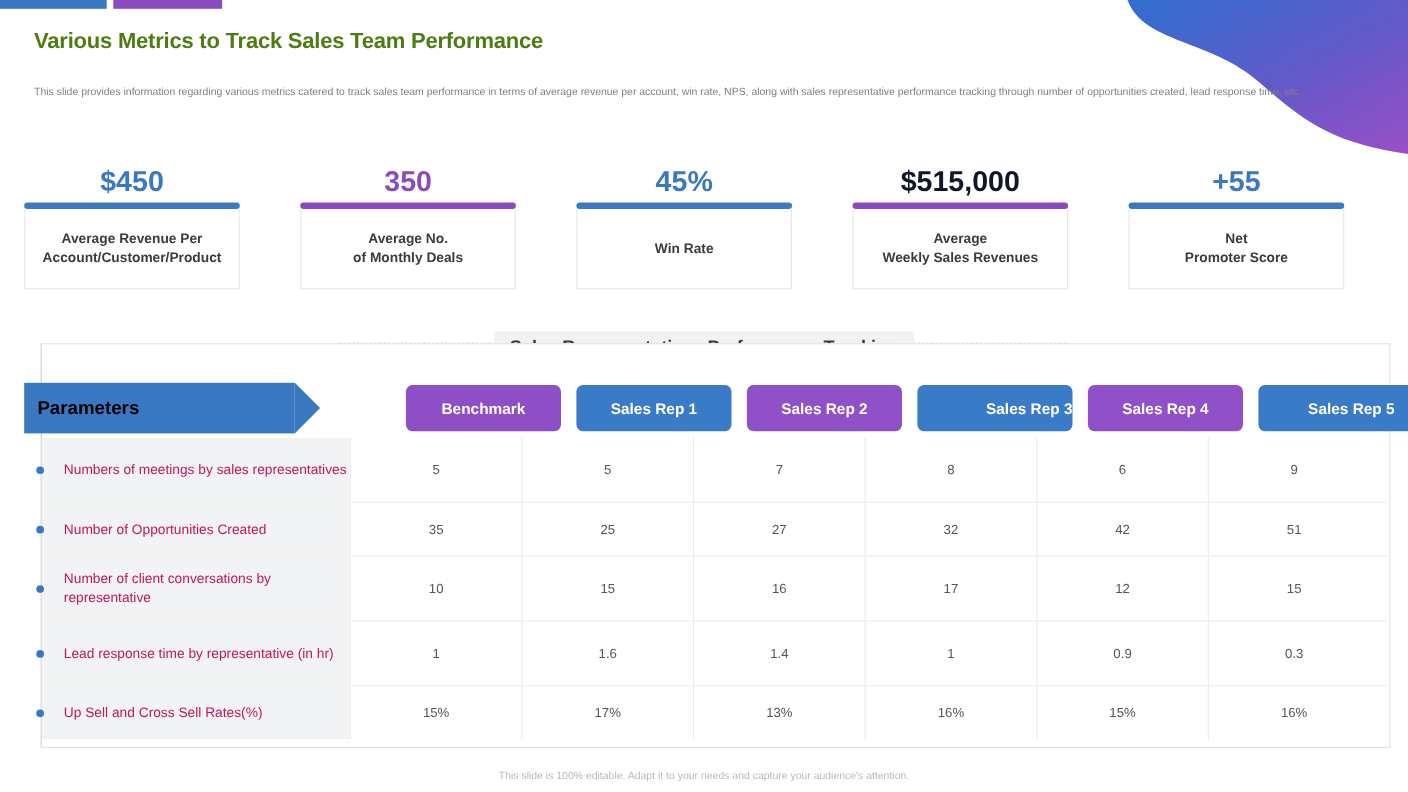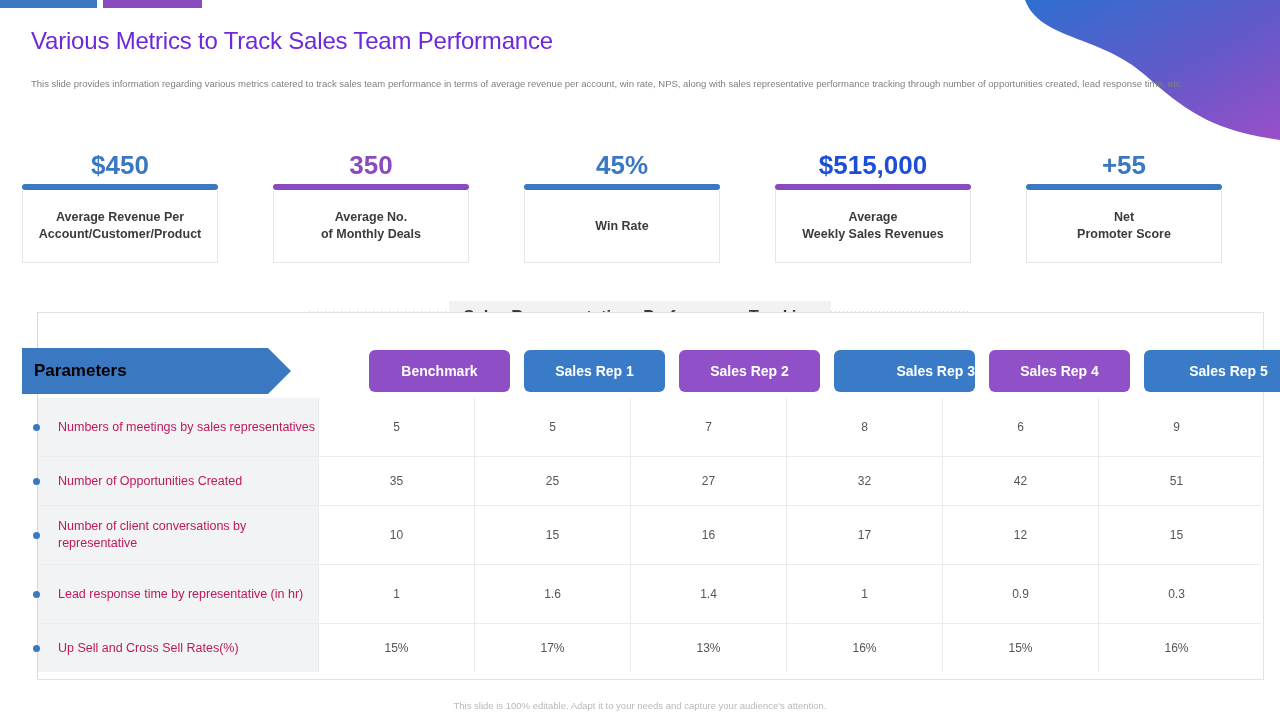--- a/index.html
+++ b/index.html
@@ -14,21 +14,21 @@
   .topbar{position:absolute;top:0;height:8px;}
   .topbar.blue{left:0;width:97px;background:#3a78c2;}
   .topbar.purple{left:103px;width:99px;background:#8a4bbf;}
 
   
   .swoosh{position:absolute;top:0;right:0;width:300px;height:140px;pointer-events:none;}
 
   
   .title{
     position:absolute;left:31px;top:27px;
-    font-size:24px;font-weight:normal;color:#6d28d9;
+    font-size:20px;font-weight:bold;color:#4d7c0f;
     letter-spacing:-0.2px;
   }
   .subtitle{
     position:absolute;left:31px;top:77px;width:1215px;
     font-size:9.5px;line-height:13px;color:#808080;
   }
 
   
   .kpi-row{position:absolute;left:0;top:146px;width:1280px;height:125px;}
   .kpi{
@@ -154,21 +154,21 @@
     </div>
   </div>
   <div class="kpi" style="left:524px">
     <div class="value" style="color: rgb(58, 120, 194);">45%</div>
     <div class="rule" style="background: rgb(58, 120, 194);"></div>
     <div class="box">
       <span><span>Win Rate</span></span>
     </div>
   </div>
   <div class="kpi" style="left:775px">
-    <div class="value" style="color: #1d4ed8;">$515,000</div>
+    <div class="value" style="color: #0f172a;">$515,000</div>
     <div class="rule" style="background: rgb(138, 75, 191);"></div>
     <div class="box">
       <span><span>Average</span><br><span>Weekly Sales Revenues</span></span>
     </div>
   </div>
   <div class="kpi" style="left:1026px">
     <div class="value" style="color: rgb(58, 120, 194);">+55</div>
     <div class="rule" style="background: rgb(58, 120, 194);"></div>
     <div class="box">
       <span><span>Net</span><br><span>Promoter Score</span></span>

